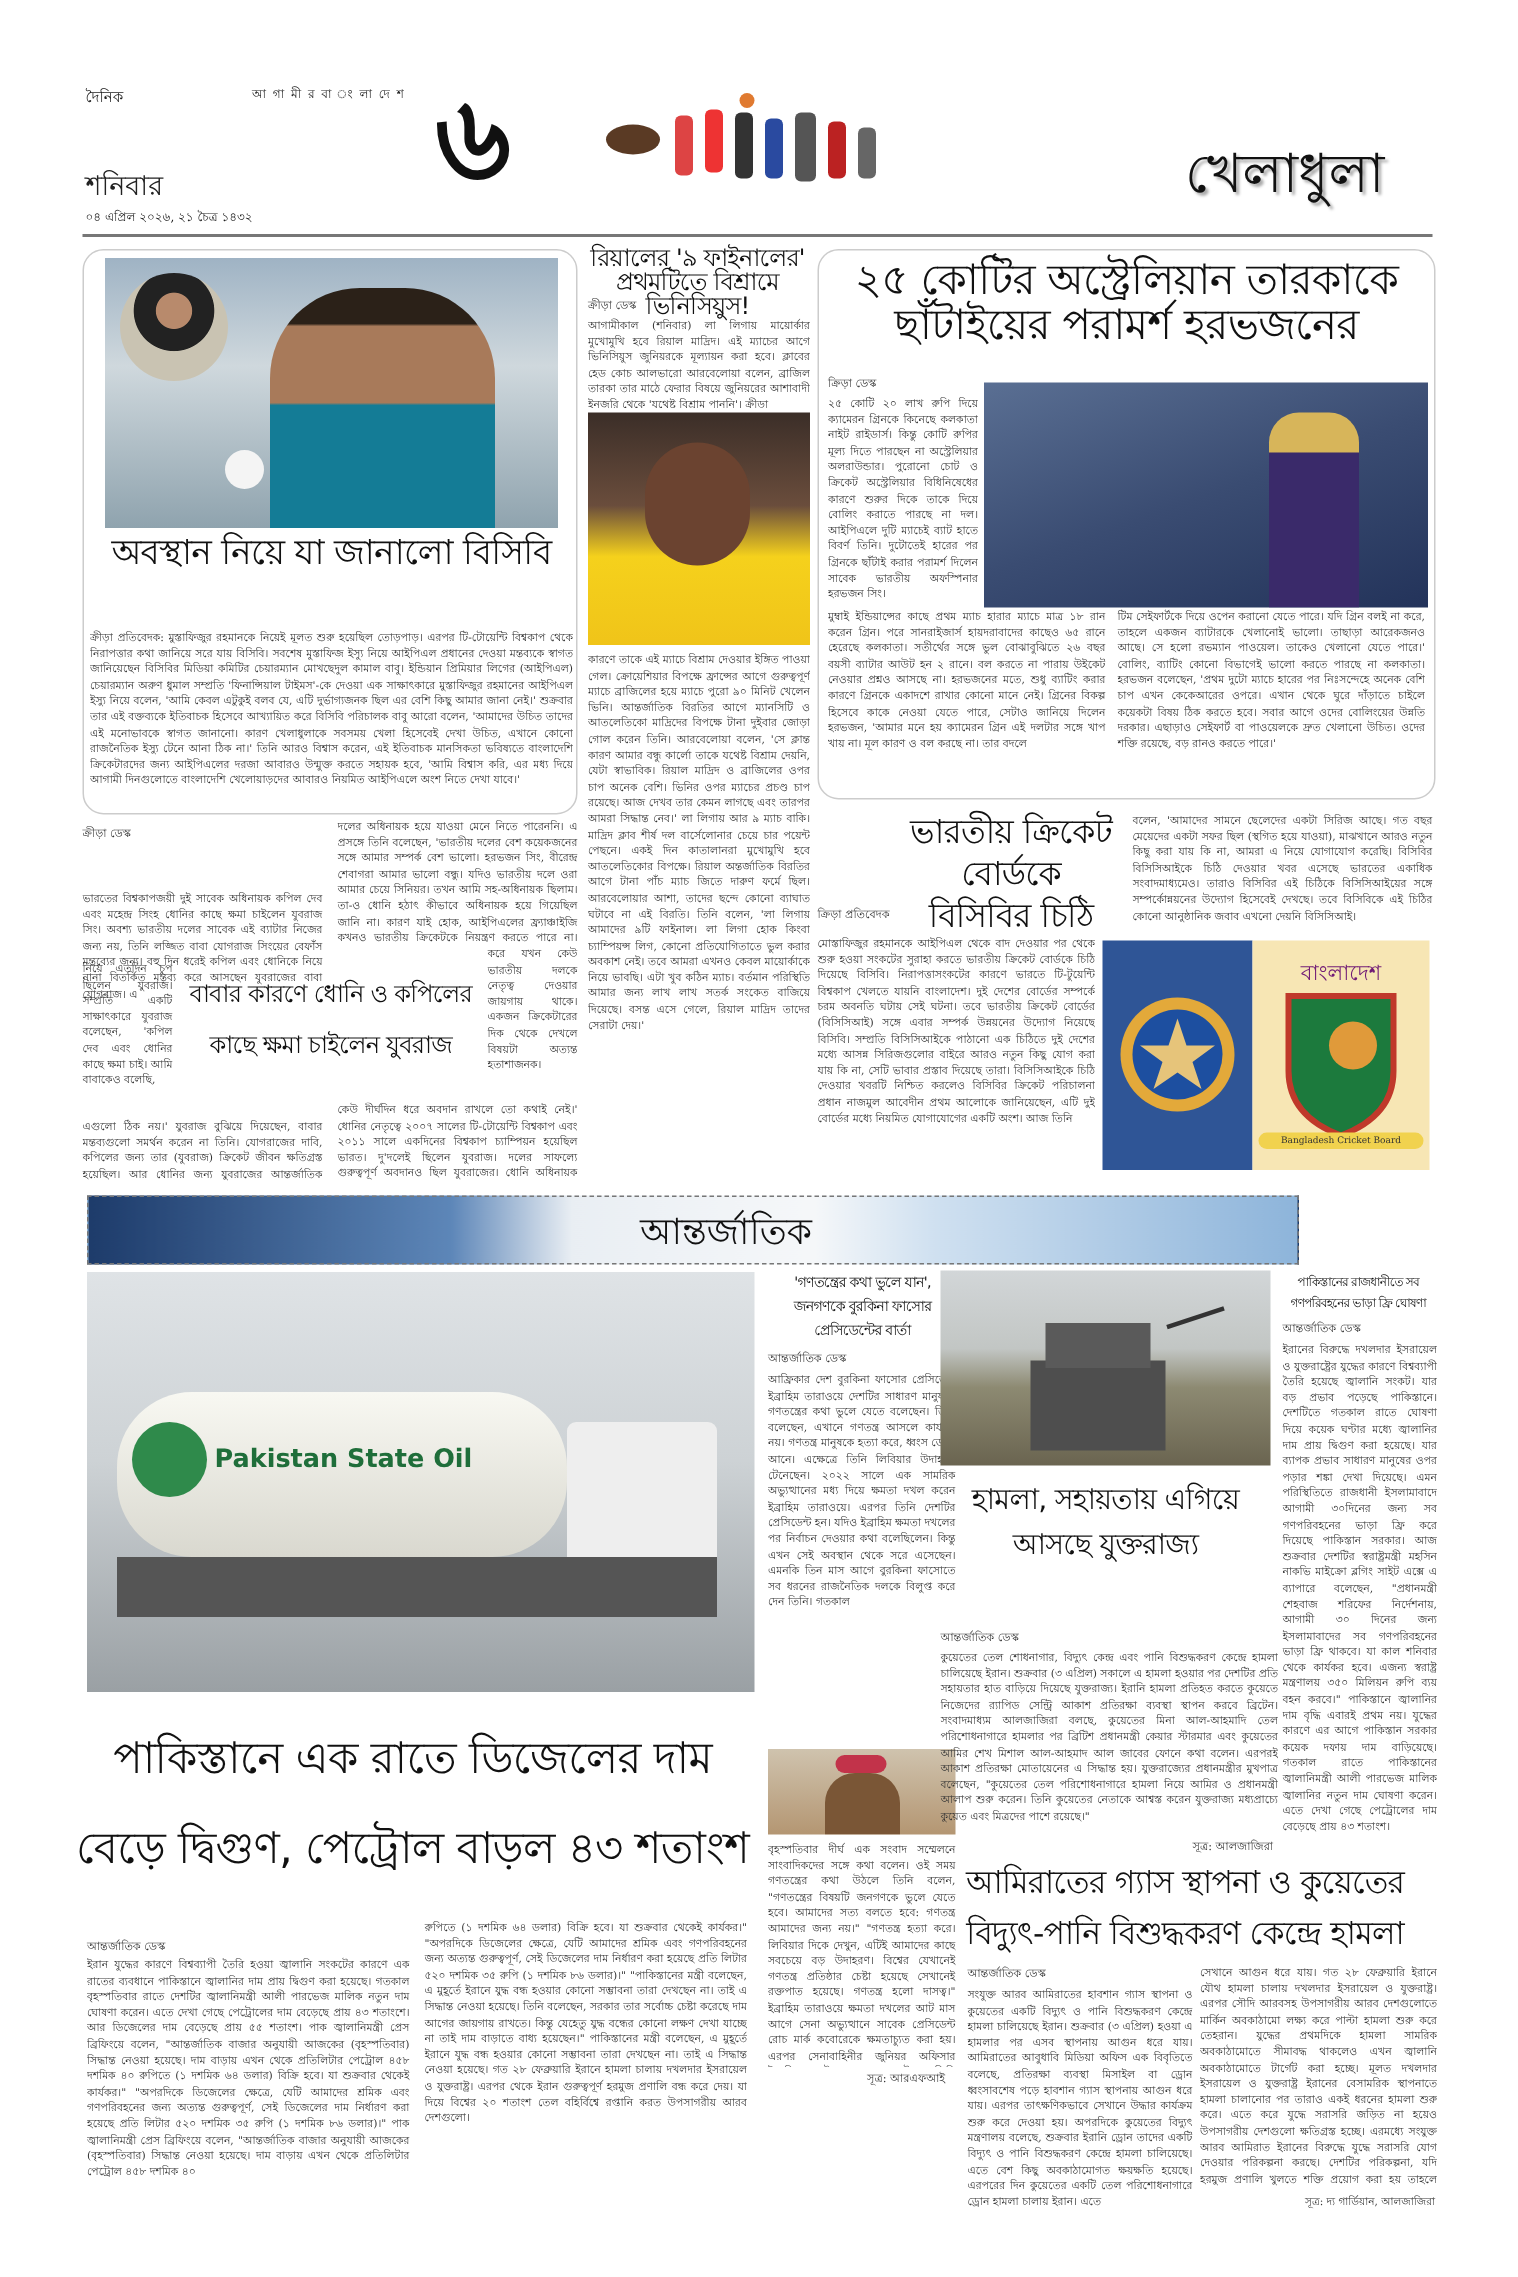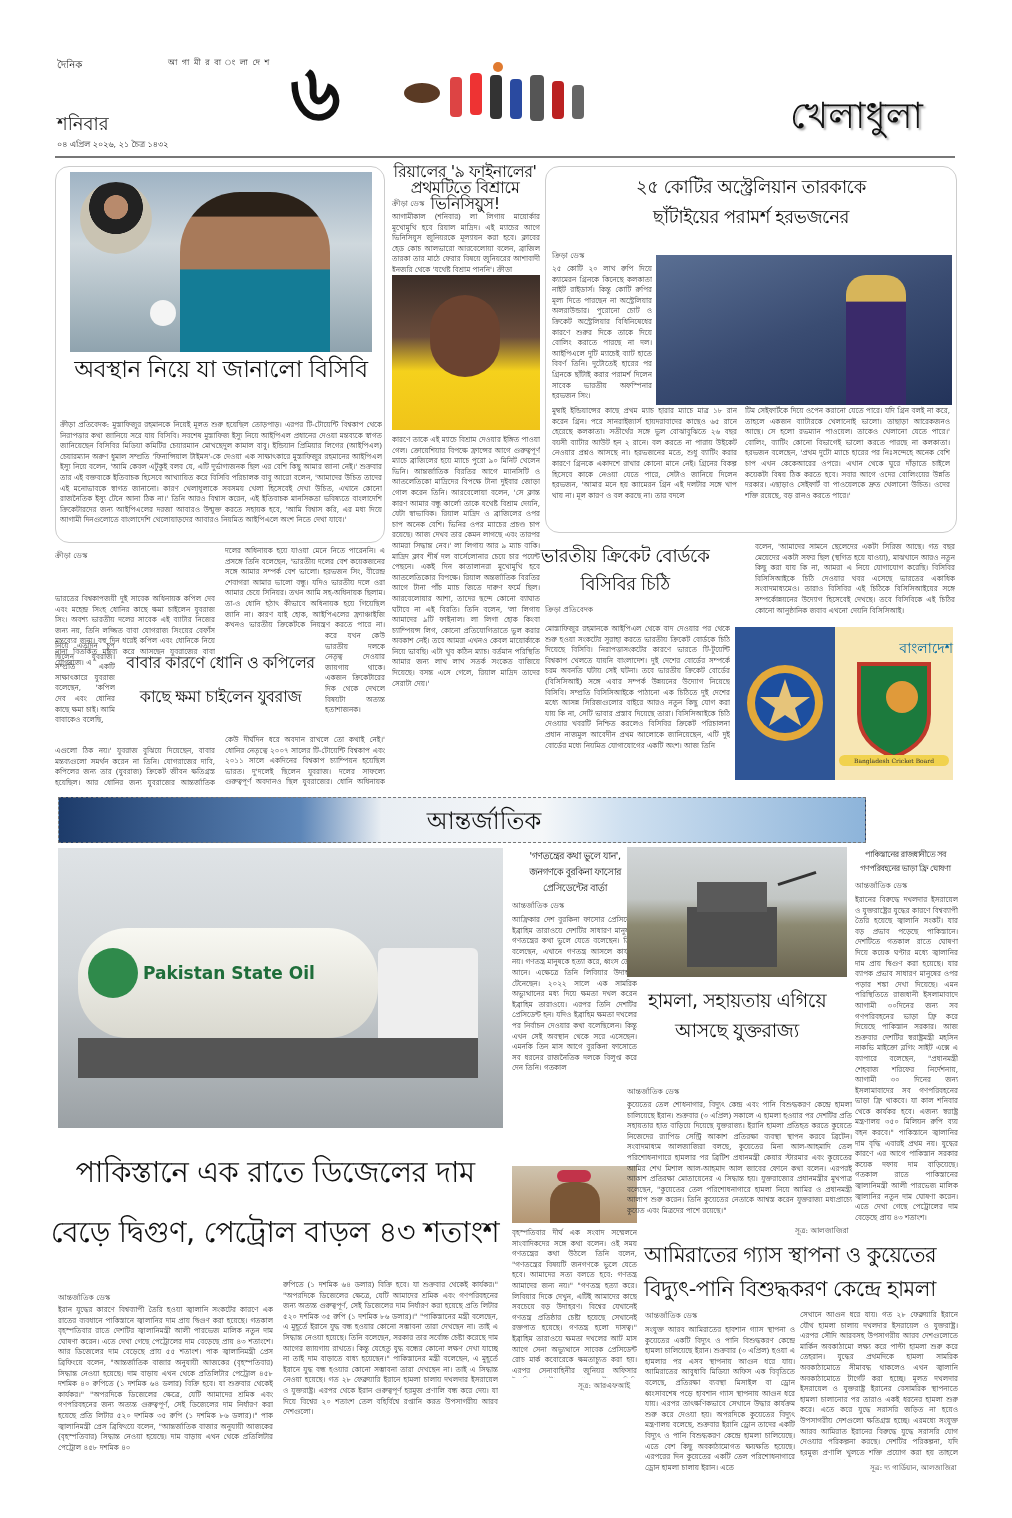--- a/index.html
+++ b/index.html
@@ -53,21 +53,21 @@
   <div>প্রথমটিতে বিশ্রামে ভিনিসিয়ুস!</div>
 </div>
 <div class="abs desk" style="left:392px;top:198px">ক্রীড়া ডেস্ক</div>
 <div class="abs bt" style="left:392px;top:212px;width:148px;height:60px">আগামীকাল (শনিবার) লা লিগায় মায়োর্কার মুখোমুখি হবে রিয়াল মাদ্রিদ। এই ম্যাচের আগে ভিনিসিয়ুস জুনিয়রকে মূল্যায়ন করা হবে। ক্লাবের হেড কোচ আলভারো আরবেলোয়া বলেন, ব্রাজিল তারকা তার মাঠে ফেরার বিষয়ে জুনিয়রের আশাবাদী ইনজুরি থেকে 'যথেষ্ট বিশ্রাম পাননি'। ক্রীড়া</div>
 <div class="abs photo" style="left:392px;top:275px;width:148px;height:155px;background:linear-gradient(180deg,#3b2e28 0%,#6a4d3c 40%,#f5d11c 62%,#f0c419 100%)">
   <div class="abs" style="left:38px;top:20px;width:70px;height:82px;border-radius:35px;background:#6b4330"></div>
 </div>
 <div class="abs bt" style="left:392px;top:435px;width:148px;height:350px">কারণে তাকে এই ম্যাচে বিশ্রাম দেওয়ার ইঙ্গিত পাওয়া গেল। ক্রোয়েশিয়ার বিপক্ষে ফ্রান্সের আগে গুরুত্বপূর্ণ ম্যাচে ব্রাজিলের হয়ে ম্যাচে পুরো ৯০ মিনিট খেলেন ভিনি। আন্তর্জাতিক বিরতির আগে ম্যানসিটি ও আতলেতিকো মাদ্রিদের বিপক্ষে টানা দুইবার জোড়া গোল করেন তিনি। আরবেলোয়া বলেন, 'সে ক্লান্ত কারণ আমার বন্ধু কার্লো তাকে যথেষ্ট বিশ্রাম দেয়নি, যেটা স্বাভাবিক। রিয়াল মাদ্রিদ ও ব্রাজিলের ওপর চাপ অনেক বেশি। ভিনির ওপর ম্যাচের প্রচণ্ড চাপ রয়েছে। আজ দেখব তার কেমন লাগছে এবং তারপর আমরা সিদ্ধান্ত নেব।' লা লিগায় আর ৯ ম্যাচ বাকি। মাদ্রিদ ক্লাব শীর্ষ দল বার্সেলোনার চেয়ে চার পয়েন্ট পেছনে। একই দিন কাতালানরা মুখোমুখি হবে আতলেতিকোর বিপক্ষে। রিয়াল অন্তর্জাতিক বিরতির আগে টানা পাঁচ ম্যাচ জিতে দারুণ ফর্মে ছিল। আরবেলোয়ার আশা, তাদের ছন্দে কোনো ব্যাঘাত ঘটাবে না এই বিরতি। তিনি বলেন, 'লা লিগায় আমাদের ৯টি ফাইনাল। লা লিগা হোক কিংবা চ্যাম্পিয়ন্স লিগ, কোনো প্রতিযোগিতাতে ভুল করার অবকাশ নেই। তবে আমরা এখনও কেবল মায়োর্কাকে নিয়ে ভাবছি। এটা খুব কঠিন ম্যাচ। বর্তমান পরিস্থিতি আমার জন্য লাখ লাখ সতর্ক সংকেত বাজিয়ে দিয়েছে। বসন্ত এসে গেলে, রিয়াল মাদ্রিদ তাদের সেরাটা দেয়।'</div>
 
 <div class="abs box" style="left:545px;top:166px;width:412px;height:367px"></div>
-<div class="abs hl" style="left:550px;top:172px;width:402px;font-size:18px;line-height:30px">
+<div class="abs hl" style="left:550px;top:172px;width:402px;font-size:28px;line-height:30px">
   <div>২৫ কোটির অস্ট্রেলিয়ান তারকাকে</div>
   <div>ছাঁটাইয়ের পরামর্শ হরভজনের</div>
 </div>
 <div class="abs desk" style="left:552px;top:250px">ক্রিড়া ডেস্ক</div>
 <div class="abs bt" style="left:552px;top:264px;width:100px;height:140px">২৫ কোটি ২০ লাখ রুপি দিয়ে ক্যামেরন গ্রিনকে কিনেছে কলকাতা নাইট রাইডার্স। কিন্তু কোটি রুপির মূল্য দিতে পারছেন না অস্ট্রেলিয়ার অলরাউন্ডার। পুরোনো চোট ও ক্রিকেট অস্ট্রেলিয়ার বিধিনিষেধের কারণে শুরুর দিকে তাকে দিয়ে বোলিং করাতে পারছে না দল। আইপিএলে দুটি ম্যাচেই ব্যাট হাতে বিবর্ণ তিনি। দুটোতেই হারের পর গ্রিনকে ছাঁটাই করার পরামর্শ দিলেন সাবেক ভারতীয় অফস্পিনার হরভজন সিং।</div>
 <div class="abs photo" style="left:656px;top:255px;width:296px;height:150px;background:linear-gradient(160deg,#5a6f93 0%,#3a4c72 50%,#23335a 100%)">
   <div class="abs" style="left:190px;top:20px;width:60px;height:130px;border-radius:20px 20px 0 0;background:linear-gradient(180deg,#d7b55a 0 20%,#3a2a6a 21%)"></div>
 </div>
 <div class="abs bt" style="left:552px;top:406px;width:185px;height:120px">মুম্বাই ইন্ডিয়ান্সের কাছে প্রথম ম্যাচ হারার ম্যাচে মাত্র ১৮ রান করেন গ্রিন। পরে সানরাইজার্স হায়দরাবাদের কাছেও ৬৫ রানে হেরেছে কলকাতা। সতীর্থের সঙ্গে ভুল বোঝাবুঝিতে ২৬ বছর বয়সী ব্যাটার আউট হন ২ রানে। বল করতে না পারায় উইকেট নেওয়ার প্রশ্নও আসছে না। হরভজনের মতে, শুধু ব্যাটিং করার কারণে গ্রিনকে একাদশে রাখার কোনো মানে নেই। গ্রিনের বিকল্প হিসেবে কাকে নেওয়া যেতে পারে, সেটাও জানিয়ে দিলেন হরভজন, 'আমার মনে হয় ক্যামেরন গ্রিন এই দলটার সঙ্গে খাপ খায় না। মূল কারণ ও বল করছে না। তার বদলে</div>
 <div class="abs bt" style="left:745px;top:406px;width:205px;height:120px">টিম সেইফার্টকে দিয়ে ওপেন করানো যেতে পারে। যদি গ্রিন বলই না করে, তাহলে একজন ব্যাটারকে খেলানোই ভালো। তাছাড়া আরেকজনও আছে। সে হলো রভম্যান পাওয়েল। তাকেও খেলানো যেতে পারে।' বোলিং, ব্যাটিং কোনো বিভাগেই ভালো করতে পারছে না কলকাতা। হরভজন বলেছেন, 'প্রথম দুটো ম্যাচে হারের পর নিঃসন্দেহে অনেক বেশি চাপ এখন কেকেআরের ওপরে। এখান থেকে ঘুরে দাঁড়াতে চাইলে কয়েকটা বিষয় ঠিক করতে হবে। সবার আগে ওদের বোলিংয়ের উন্নতি দরকার। এছাড়াও সেইফার্ট বা পাওয়েলকে দ্রুত খেলানো উচিত। ওদের শক্তি রয়েছে, বড় রানও করতে পারে।'</div>
@@ -77,36 +77,36 @@
 <div class="abs bt" style="left:55px;top:641px;width:60px;height:104px">নিয়ে এতদিন চুপ ছিলেন যুবরাজ। সম্প্রতি একটি সাক্ষাৎকারে যুবরাজ বলেছেন, 'কপিল দেব এবং ধোনির কাছে ক্ষমা চাই। আমি বাবাকেও বলেছি,</div>
 <div class="abs bt" style="left:55px;top:746px;width:160px;height:42px">এগুলো ঠিক নয়।' যুবরাজ বুঝিয়ে দিয়েছেন, বাবার মন্তব্যগুলো সমর্থন করেন না তিনি। যোগরাজের দাবি, কপিলের জন্য তার (যুবরাজ) ক্রিকেট জীবন ক্ষতিগ্রস্ত হয়েছিল। আর ধোনির জন্য যুবরাজের আন্তর্জাতিক ক্রিকেট জীবন শেষ হয়ে গিয়েছে। বাবার মন্তব্যের জন্য ক্ষমাপ্রার্থী হলেও যুবরাজ স্বীকার করে নিয়েছেন, তাকে টপকে ধোনির ভারতীয়</div>
 <div class="abs bt" style="left:225px;top:546px;width:160px;height:85px">দলের অধিনায়ক হয়ে যাওয়া মেনে নিতে পারেননি। এ প্রসঙ্গে তিনি বলেছেন, 'ভারতীয় দলের বেশ কয়েকজনের সঙ্গে আমার সম্পর্ক বেশ ভালো। হরভজন সিং, বীরেন্দ্র শেবাগরা আমার ভালো বন্ধু। যদিও ভারতীয় দলে ওরা আমার চেয়ে সিনিয়র। তখন আমি সহ-অধিনায়ক ছিলাম। তা-ও ধোনি হঠাৎ কীভাবে অধিনায়ক হয়ে গিয়েছিল জানি না। কারণ যাই হোক, আইপিএলের ফ্র্যাঞ্চাইজি কখনও ভারতীয় ক্রিকেটকে নিয়ন্ত্রণ করতে পারে না। বিশেষ</div>
 <div class="abs bt" style="left:325px;top:631px;width:60px;height:104px">করে যখন কেউ ভারতীয় দলকে নেতৃত্ব দেওয়ার জায়গায় থাকে। একজন ক্রিকেটারের দিক থেকে দেখলে বিষয়টা অত্যন্ত হতাশাজনক।</div>
 <div class="abs bt" style="left:225px;top:735px;width:160px;height:52px">কেউ দীর্ঘদিন ধরে অবদান রাখলে তো কথাই নেই।' ধোনির নেতৃত্বে ২০০৭ সালের টি-টোয়েন্টি বিশ্বকাপ এবং ২০১১ সালে একদিনের বিশ্বকাপ চ্যাম্পিয়ন হয়েছিল ভারত। দু'দলেই ছিলেন যুবরাজ। দলের সাফল্যে গুরুত্বপূর্ণ অবদানও ছিল যুবরাজের। ধোনি অধিনায়ক হওয়ার পরও ভারতের একদিনের দলে কিছুদিন সহ-অধিনায়ক ছিলেন যুবরাজ।</div>
 <div class="abs hl" style="left:118px;top:646px;width:205px;font-size:16px;line-height:34px">
   <div>বাবার কারণে ধোনি ও কপিলের</div>
   <div>কাছে ক্ষমা চাইলেন যুবরাজ</div>
 </div>
 
-<div class="abs hl" style="left:525px;top:542px;width:200px;font-size:18px;line-height:28px">
+<div class="abs hl" style="left:574px;top:542px;width:200px;font-size:22px;line-height:28px">
   <div>ভারতীয় ক্রিকেট বোর্ডকে</div>
   <div>বিসিবির চিঠি</div>
 </div>
 <div class="abs desk" style="left:545px;top:604px">ক্রিড়া প্রতিবেদক</div>
 <div class="abs bt" style="left:545px;top:624px;width:185px;height:150px">মোস্তাফিজুর রহমানকে আইপিএল থেকে বাদ দেওয়ার পর থেকে শুরু হওয়া সংকটের সুরাহা করতে ভারতীয় ক্রিকেট বোর্ডকে চিঠি দিয়েছে বিসিবি। নিরাপত্তাসংকটের কারণে ভারতে টি-টুয়েন্টি বিশ্বকাপ খেলতে যায়নি বাংলাদেশ। দুই দেশের বোর্ডের সম্পর্কে চরম অবনতি ঘটায় সেই ঘটনা। তবে ভারতীয় ক্রিকেট বোর্ডের (বিসিসিআই) সঙ্গে এবার সম্পর্ক উন্নয়নের উদ্যোগ নিয়েছে বিসিবি। সম্প্রতি বিসিসিআইকে পাঠানো এক চিঠিতে দুই দেশের মধ্যে আসন্ন সিরিজগুলোর বাইরে আরও নতুন কিছু যোগ করা যায় কি না, সেটি ভাবার প্রস্তাব দিয়েছে তারা। বিসিসিআইকে চিঠি দেওয়ার খবরটি নিশ্চিত করলেও বিসিবির ক্রিকেট পরিচালনা প্রধান নাজমুল আবেদীন প্রথম আলোকে জানিয়েছেন, এটি দুই বোর্ডের মধ্যে নিয়মিত যোগাযোগের একটি অংশ। আজ তিনি</div>
 <div class="abs bt" style="left:755px;top:542px;width:200px;height:80px">বলেন, 'আমাদের সামনে ছেলেদের একটা সিরিজ আছে। গত বছর মেয়েদের একটা সফর ছিল (স্থগিত হয়ে যাওয়া), মাঝখানে আরও নতুন কিছু করা যায় কি না, আমরা এ নিয়ে যোগাযোগ করেছি। বিসিবির বিসিসিআইকে চিঠি দেওয়ার খবর এসেছে ভারতের একাধিক সংবাদমাধ্যমেও। তারাও বিসিবির এই চিঠিকে বিসিসিআইয়ের সঙ্গে সম্পর্কোন্নয়নের উদ্যোগ হিসেবেই দেখছে। তবে বিসিবিকে এই চিঠির কোনো আনুষ্ঠানিক জবাব এখনো দেয়নি বিসিসিআই।</div>
 <div class="abs" style="left:735px;top:627px;width:100px;height:153px;background:#2f5596">
   <svg width="100" height="153" viewBox="0 0 100 153">
     <circle cx="50" cy="76" r="38" fill="#e3a93a"></circle>
     <circle cx="50" cy="76" r="30" fill="#1d4fa0"></circle>
     <polygon points="50,52 56,70 75,70 60,81 66,99 50,88 34,99 40,81 25,70 44,70" fill="#e6c47a"></polygon>
   </svg>
 </div>
 <div class="abs" style="left:835px;top:627px;width:118px;height:153px;background:#f7e6b4">
-  <div style="text-align:right;font-family:'DejaVu Sans',sans-serif;color:#0369a1;font-size:14px;margin-top:10px">বাংলাদেশ</div>
+  <div style="text-align:center;font-family:'DejaVu Sans',sans-serif;color:#701a75;font-size:14px;margin-top:10px">বাংলাদেশ</div>
   <svg class="abs" style="left:19px;top:32px" width="80" height="100" viewBox="0 0 80 100">
     <path d="M5 5 H75 V55 Q75 85 40 98 Q5 85 5 55 Z" fill="#1c7a3d" stroke="#c0392b" stroke-width="4"></path>
     <circle cx="48" cy="38" r="16" fill="#e09a3a"></circle>
   </svg>
   <div class="abs" style="left:4px;top:128px;width:110px;text-align:center;font-size:6px;background:#f1d24e;border-radius:6px;color:#333;padding:2px 0">Bangladesh Cricket Board</div>
 </div>
 
 <div class="abs" style="left:58px;top:797px;width:808px;height:46px;border:1px dashed #777;background:linear-gradient(90deg,#1d3b6a 0%,#5d86b8 30%,#e9eef3 40%,#f5f7f9 60%,#cfe0f0 70%,#8db4da 100%)">
   <div class="abs" style="left:330px;top:4px;width:190px;text-align:center;font-family:'DejaVu Sans',sans-serif;font-size:24px;color:#111">আন্তর্জাতিক</div>
 </div>

